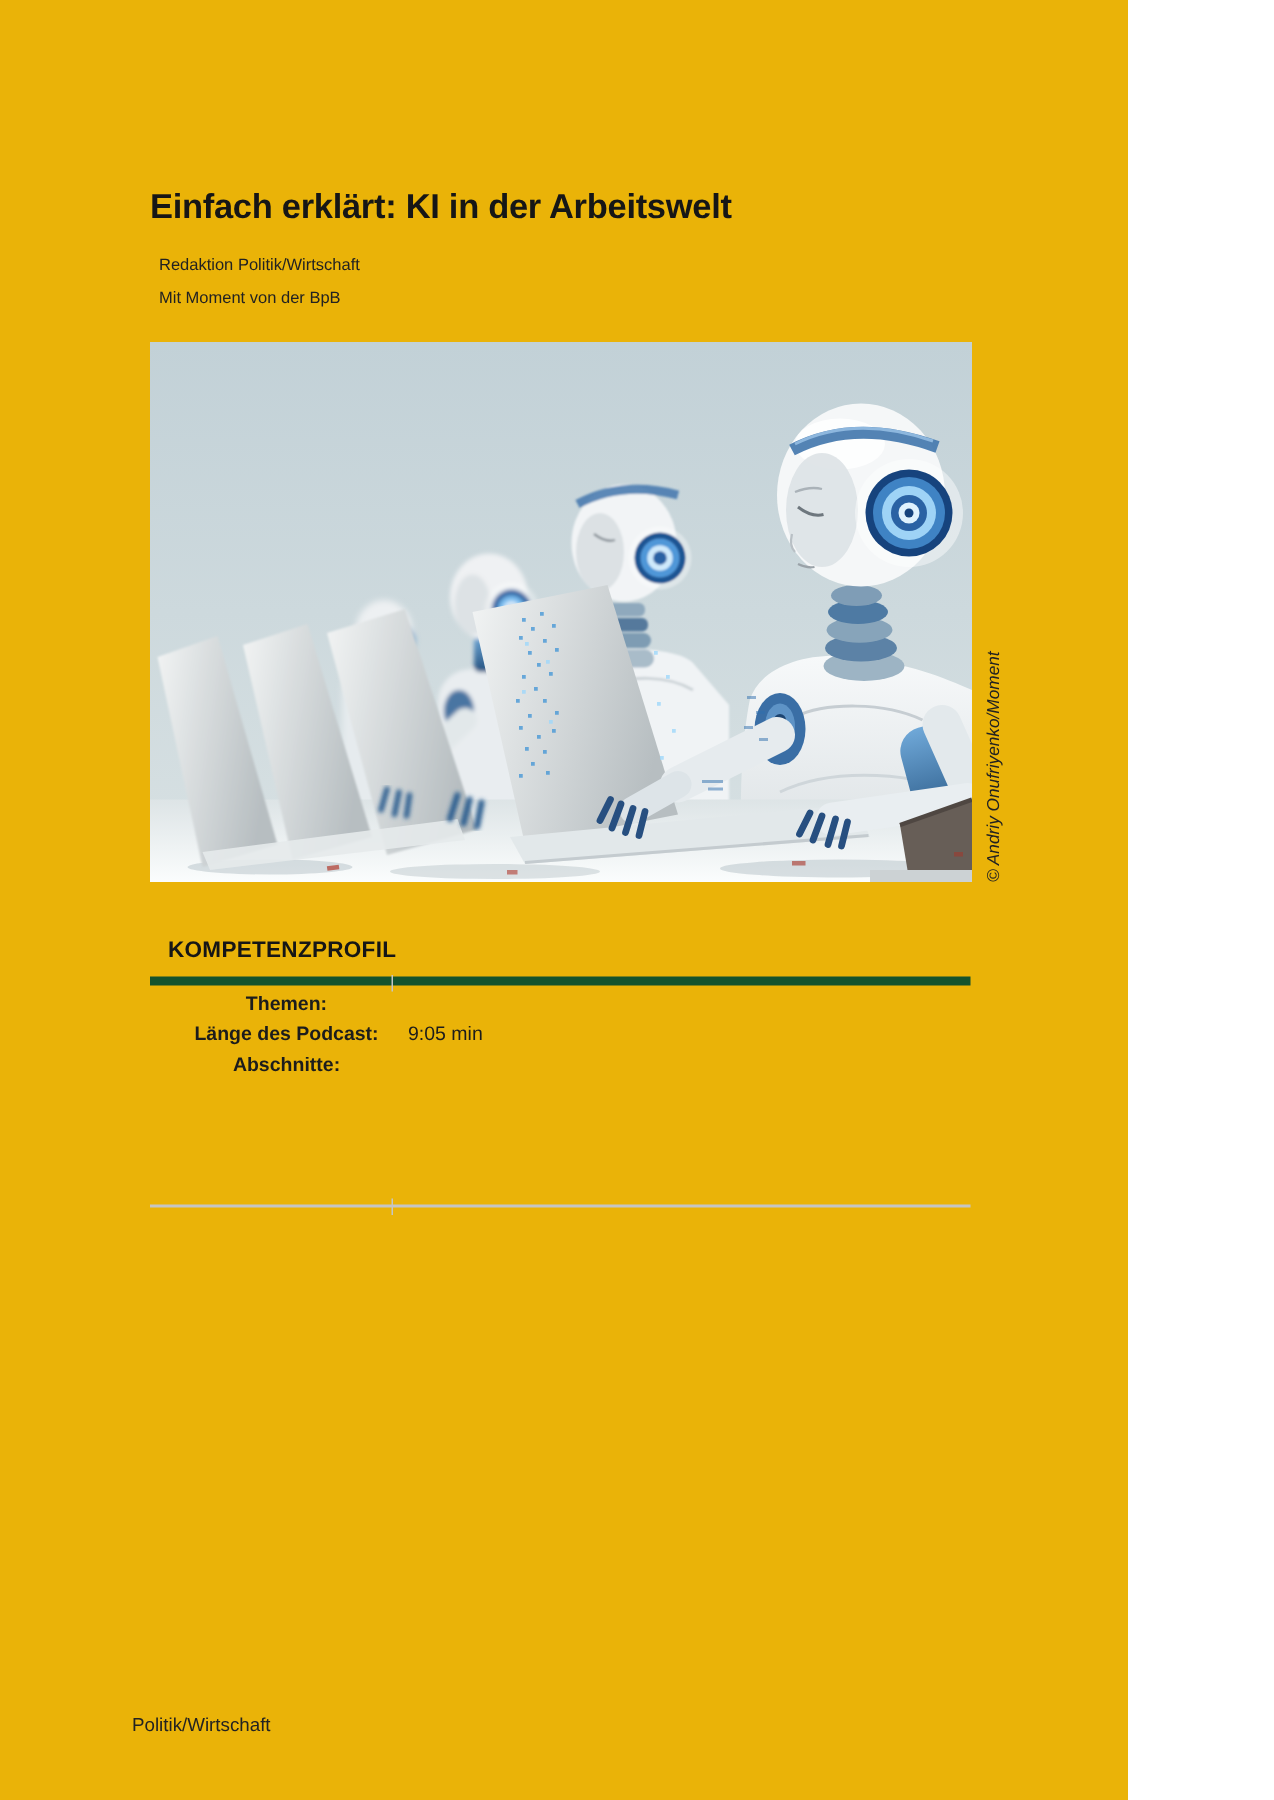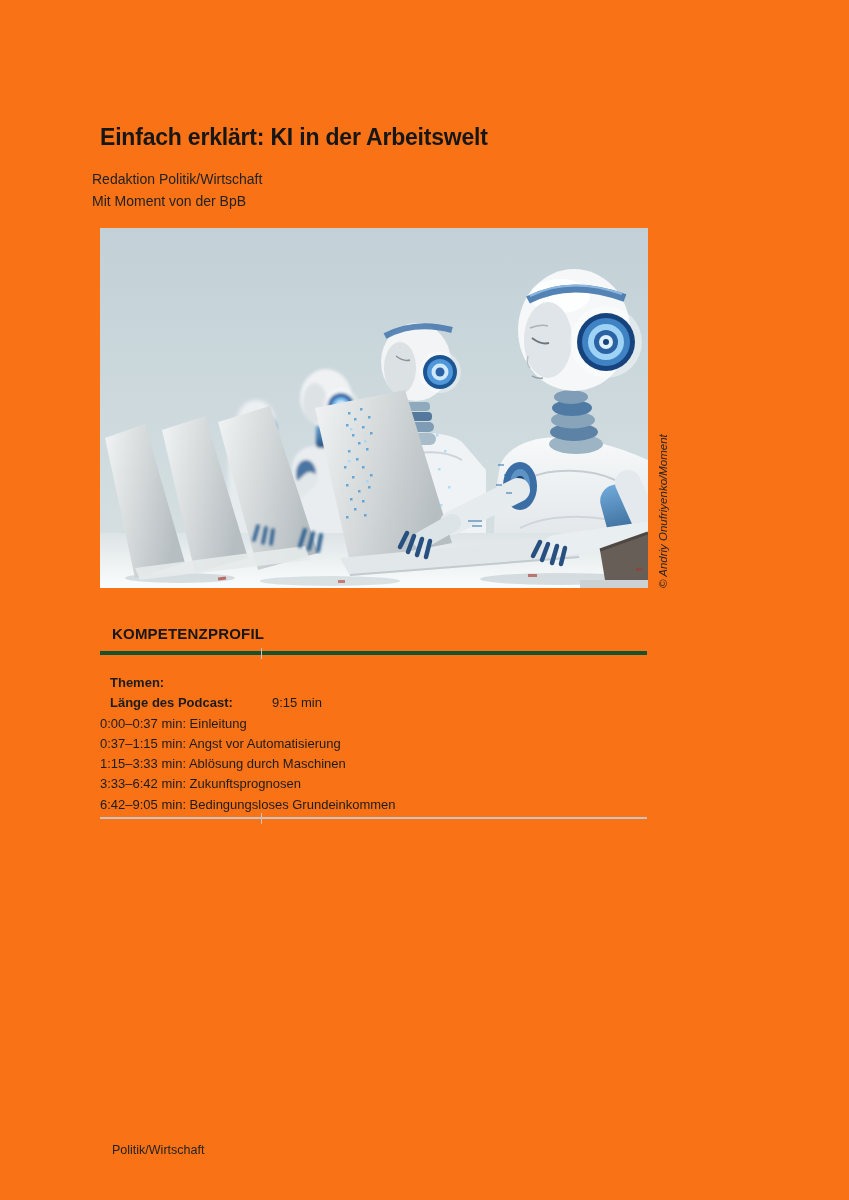--- a/index.html
+++ b/index.html
@@ -1,56 +1,56 @@
 <!DOCTYPE html>
 <html><head>
 <meta charset="utf-8">
 <style>
   html,body{margin:0;padding:0;background:#ffffff;}
   .page{
-    position:relative;width:849px;height:1200px;background:#f97316;
+    position:relative;width:752px;height:1200px;background:#eab308;
     font-family:"Liberation Sans",sans-serif;color:#1c1c1c;overflow:hidden;
   }
   .title{
     position:absolute;left:100px;top:124px;margin:0;
     font-size:23px;font-weight:bold;letter-spacing:-0.2px;color:#161616;
   }
-  .byline{position:absolute;left:92px;font-size:14px;color:#222;text-align:right;}
+  .byline{position:absolute;left:106px;font-size:11px;color:#222;text-align:right;}
   .byline-1{top:171px;}
   .byline-2{top:193px;}
   .photo{
     position:absolute;left:100px;top:228px;width:548px;height:360px;
     overflow:hidden;
   }
   .photo svg{display:block;}
   .credit{
     position:absolute;left:657px;top:588px;
     transform:rotate(-90deg);transform-origin:0 0;
     font-size:11.5px;font-style:italic;color:#222;white-space:nowrap;
   }
   .kp-heading{
     position:absolute;left:112px;top:625px;margin:0;
     font-size:15px;font-weight:bold;letter-spacing:0.2px;color:#161616;
   }
   .kp-table{
     position:absolute;left:100px;top:651px;width:547px;height:144px;
-    border-top:4px solid #14532d;border-bottom:2px solid #c5c5c5;
-    padding-top:18px;box-sizing:content-box;overflow:visible;
+    border-top:6px solid #14532d;border-bottom:2px solid #c5c5c5;
+    padding-top:2px;box-sizing:content-box;overflow:visible;text-align:center;
   }
   .kp-row{display:flex;}
   .kp-label{
     width:172px;min-width:172px;padding-left:10px;box-sizing:border-box;
     font-weight:bold;font-size:13px;line-height:20.3px;
   }
   .kp-value{font-size:13px;line-height:20.3px;}
   .kp-lines div{font-size:13px;line-height:20.3px;}
   .tick{position:absolute;left:161px;width:1px;background:#c5c5c5;}
   .tick-top{top:-7px;height:11px;}
   .tick-bottom{bottom:-7px;height:11px;}
-  .footer{position:absolute;left:112px;top:1143px;font-size:12.5px;color:#222;}
+  .footer{position:absolute;left:88px;top:1143px;font-size:12.5px;color:#222;}
 </style>
 </head>
 <body>
 
 <div class="page">
 
   <h1 class="title">Einfach erklärt: KI in der Arbeitswelt</h1>
   <div class="byline byline-1">Redaktion Politik/Wirtschaft</div>
   <div class="byline byline-2">Mit Moment von der BpB</div>
 
@@ -260,29 +260,23 @@
     <div class="tick tick-top"></div>
     <div class="tick tick-bottom"></div>
 
     <div class="kp-row">
       <div class="kp-label">Themen:</div>
       <div class="kp-value"></div>
     </div>
 
     <div class="kp-row">
       <div class="kp-label">Länge des Podcast:</div>
-      <div class="kp-value">9:15 min</div>
+      <div class="kp-value">9:05 min</div>
     </div>
 
     <div class="kp-row">
-      <div class="kp-lines">
-        <div>0:00–0:37 min: Einleitung</div>
-        <div>0:37–1:15 min: Angst vor Automatisierung</div>
-        <div>1:15–3:33 min: Ablösung durch Maschinen</div>
-        <div>3:33–6:42 min: Zukunftsprognosen</div>
-        <div>6:42–9:05 min: Bedingungsloses Grundeinkommen</div>
-      </div>
+      <div class="kp-label">Abschnitte:</div>
     </div>
   </div>
 
   <div class="footer">Politik/Wirtschaft</div>
 
 </div>
 
 </body></html>

